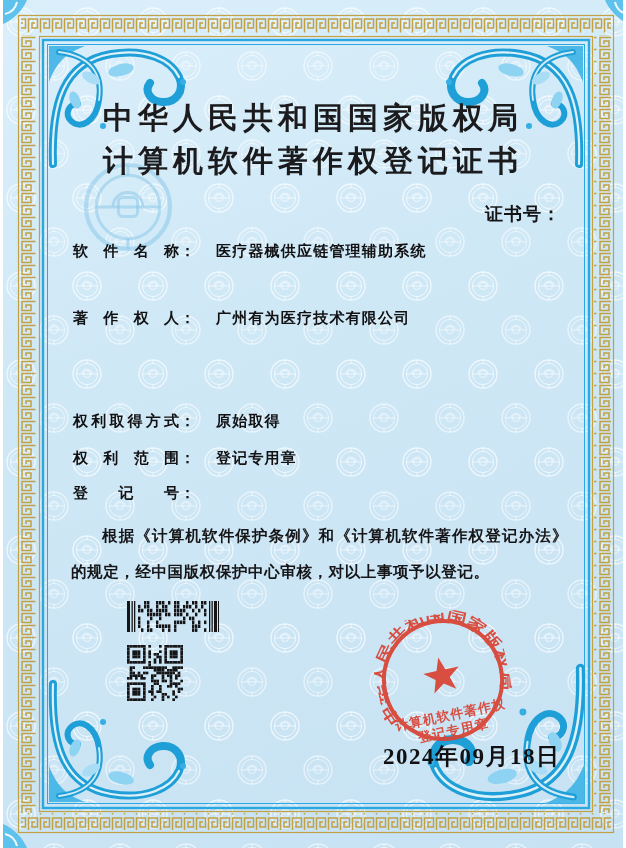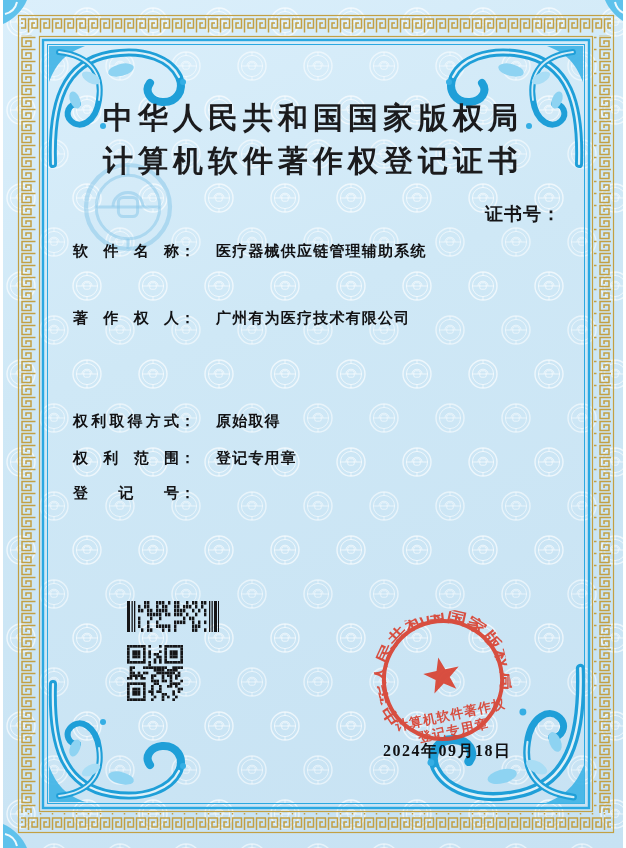--- a/index.html
+++ b/index.html
@@ -29,21 +29,21 @@
   .f-colon{margin-left:1px;}
   .f-value{margin-left:21px;letter-spacing:1.2px;display:flex;flex-direction:column;gap:9px;white-space:nowrap;}
   .statement{
     position:absolute;left:68px;top:518px;width:497px;color:#161618;
     font-size:15.5px;font-weight:bold;line-height:36px;letter-spacing:0.6px;
     text-indent:2em;text-align:justify;
   }
   .issue-date{
     position:absolute;left:380px;top:741px;color:#111113;white-space:nowrap;
     font-family:"Liberation Serif","DejaVu Serif",serif;
-    font-weight:bold;font-size:16px;letter-spacing:1.5px;
+    font-weight:bold;font-size:23px;letter-spacing:1.5px;
   }
   svg.barcode{position:absolute;left:124px;top:600px;}
   svg.qrcode{position:absolute;left:124px;top:645px;}
   svg.seal{position:absolute;left:374px;top:614px;transform:rotate(-12deg);opacity:.93;}
   .seal-text{font-family:"Liberation Serif","DejaVu Serif",serif;font-weight:bold;}
 </style>
 </head>
 <body>
 
 <div class="page">
@@ -184,20 +184,21 @@
       <div class="field-row" style="top: 482px;">
         <div class="f-label">
           <span>登</span>
           <span>记</span>
           <span>号</span>
         </div>
         <span class="f-colon">：</span>
       </div>
     </div>
 
+  <div class="statement">根据《计算机软件保护条例》和《计算机软件著作权登记办法》的规定，经中国版权保护中心审核，对以上事项予以登记。</div>
 
   <svg class="barcode" id="barcode" width="94" height="33" viewBox="0 0 94 33">
       <rect x="0" y="1" width="3" height="31" fill="#151517"></rect>
       <rect x="4.5" y="1" width="1.3" height="31" fill="#151517"></rect>
       <rect x="7" y="1" width="1.3" height="31" fill="#151517"></rect>
       <rect x="11" y="4.9" width="2.4" height="3.6" fill="#151517"></rect>
       <rect x="11" y="8.8" width="2.4" height="3.6" fill="#151517"></rect>
       <rect x="11" y="16.6" width="2.4" height="3.6" fill="#151517"></rect>
       <rect x="11" y="20.5" width="2.4" height="3.6" fill="#151517"></rect>
       <rect x="11" y="24.4" width="2.4" height="3.6" fill="#151517"></rect>

